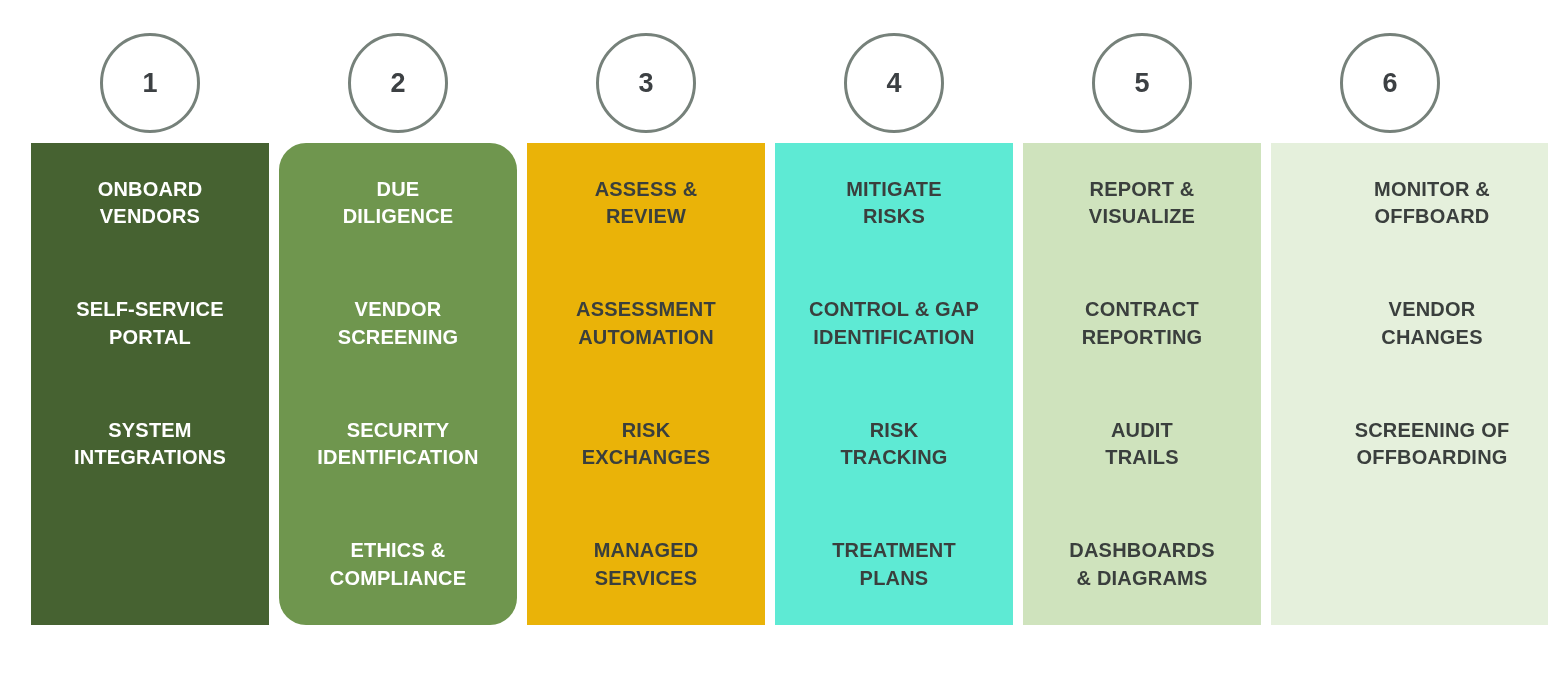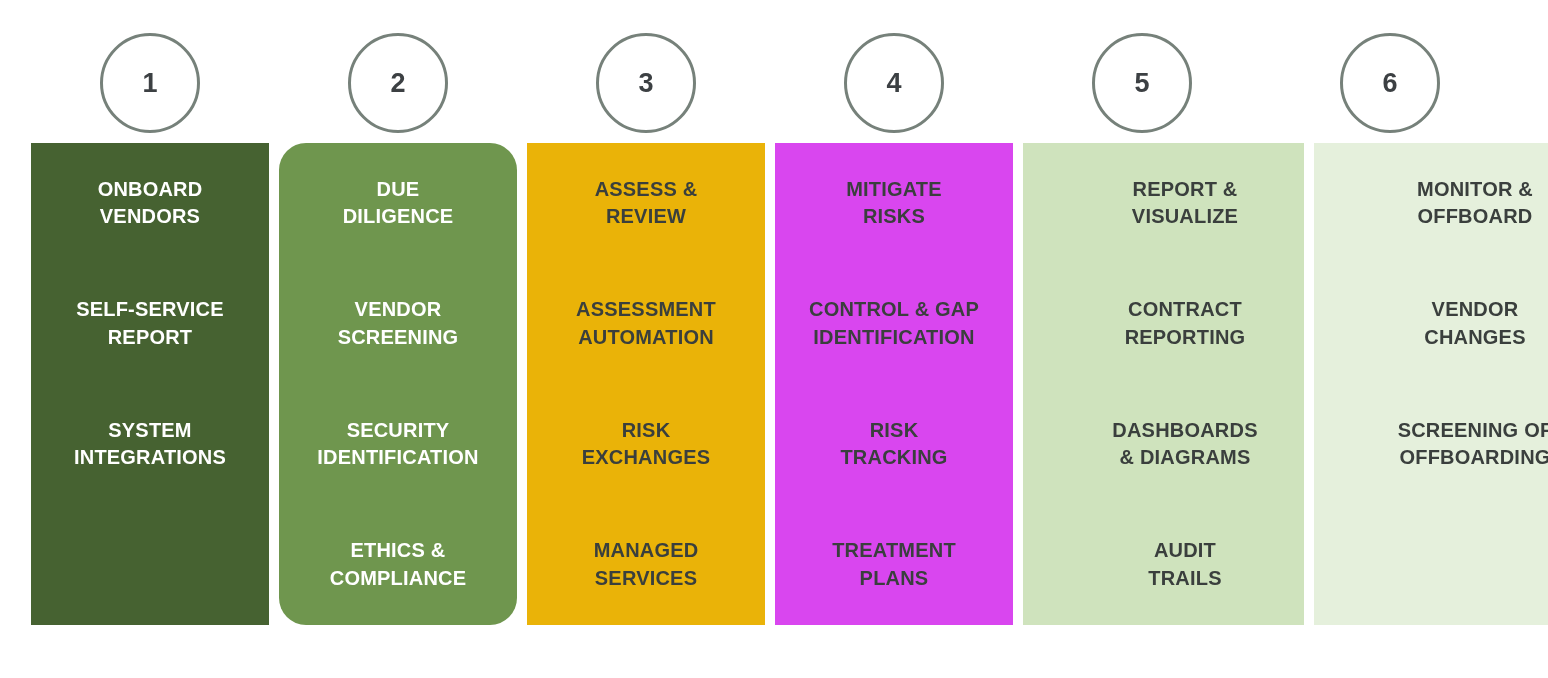--- a/index.html
+++ b/index.html
@@ -92,21 +92,21 @@
         <div class="step-circle" style="color: rgb(60, 64, 67); border-color: rgb(118, 129, 122);">6</div>
       </div>
     </div>
 
     <div class="columns-row">
 
       <div class="phase-col" style="background: rgb(70, 98, 49); color: rgb(255, 255, 255);">
         <div class="phase-cell">ONBOARD
 VENDORS</div>
         <div class="phase-cell">SELF-SERVICE
-REPORT</div>
+PORTAL</div>
         <div class="phase-cell">SYSTEM
 INTEGRATIONS</div>
       </div>
 
       <div class="phase-col" style="background: rgb(111, 150, 78); color: rgb(255, 255, 255); border-radius: 27px;">
         <div class="phase-cell">DUE
 DILIGENCE</div>
         <div class="phase-cell">VENDOR
 SCREENING</div>
         <div class="phase-cell">SECURITY
@@ -119,40 +119,40 @@
         <div class="phase-cell">ASSESS &amp;
 REVIEW</div>
         <div class="phase-cell">ASSESSMENT
 AUTOMATION</div>
         <div class="phase-cell">RISK
 EXCHANGES</div>
         <div class="phase-cell">MANAGED
 SERVICES</div>
       </div>
 
-      <div class="phase-col" style="background: #d946ef; color: rgb(58, 63, 61);">
+      <div class="phase-col" style="background: #5eead4; color: rgb(58, 63, 61);">
         <div class="phase-cell">MITIGATE
 RISKS</div>
         <div class="phase-cell">CONTROL &amp; GAP
 IDENTIFICATION</div>
         <div class="phase-cell">RISK
 TRACKING</div>
         <div class="phase-cell">TREATMENT
 PLANS</div>
       </div>
 
-      <div class="phase-col" style="background: rgb(207, 227, 189); color: rgb(58, 63, 61); padding-left: 43px;">
+      <div class="phase-col" style="background: rgb(207, 227, 189); color: rgb(58, 63, 61);">
         <div class="phase-cell">REPORT &amp;
 VISUALIZE</div>
         <div class="phase-cell">CONTRACT
 REPORTING</div>
+        <div class="phase-cell">AUDIT
+TRAILS</div>
         <div class="phase-cell">DASHBOARDS
 &amp; DIAGRAMS</div>
-        <div class="phase-cell">AUDIT
-TRAILS</div>
       </div>
 
       <div class="phase-col" style="background: rgb(229, 240, 220); color: rgb(58, 63, 61); padding-left: 42px;">
         <div class="phase-cell">MONITOR &amp;
 OFFBOARD</div>
         <div class="phase-cell">VENDOR
 CHANGES</div>
         <div class="phase-cell">SCREENING OF
 OFFBOARDING</div>
       </div>

